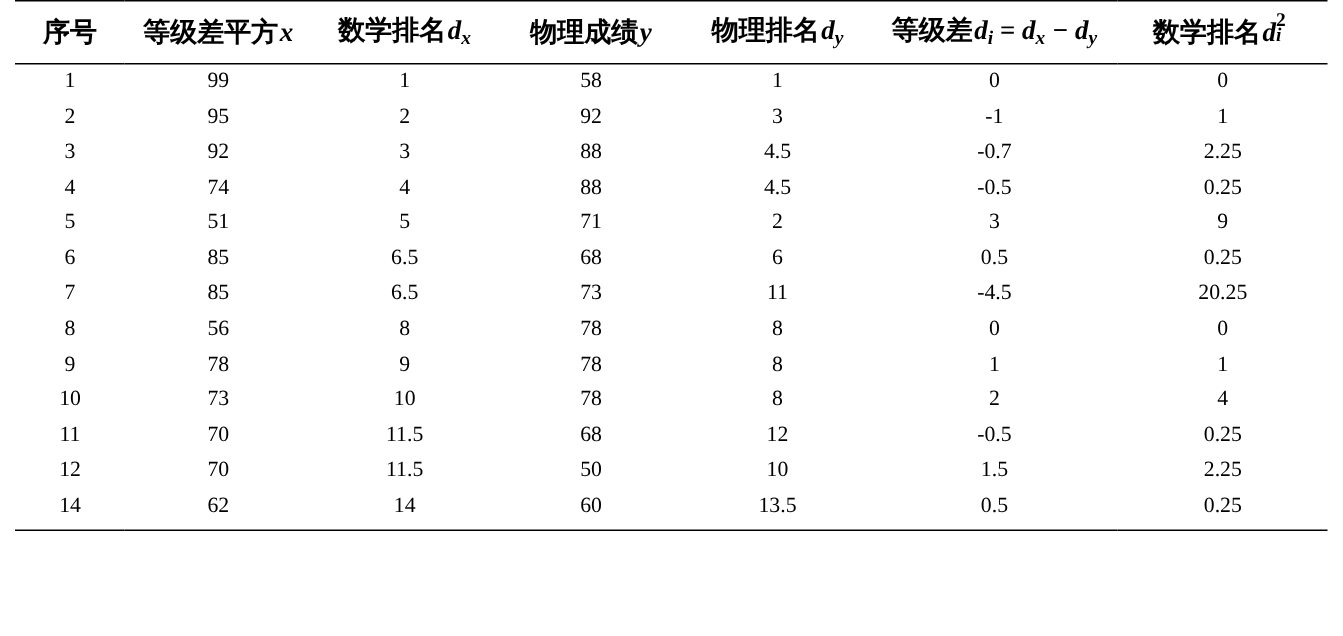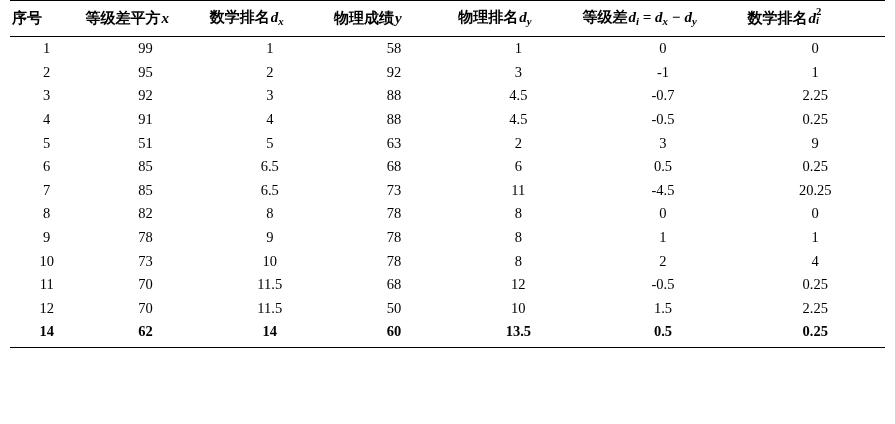--- a/index.html
+++ b/index.html
@@ -18,38 +18,37 @@
     width: 895px;
     box-sizing: border-box;
     padding: 0 10px;
   }
   table.data-table {
     width: 875px;
     border-collapse: collapse;
     table-layout: fixed;
   }
   table.data-table thead tr.header-row th {
-    font-size: 15px;
+    font-size: 18px;
     font-weight: bold;
-    text-align: left;
+    text-align: center;
     padding: 7px 2px 8px 2px;
     border-top: 1.6px solid #000;
     border-bottom: 1.1px solid #000;
     white-space: nowrap;
   }
   table.data-table tbody td {
     font-size: 14.5px;
     text-align: center;
     padding: 3.3px 2px;
     white-space: nowrap;
   }
   table.data-table tbody tr.last-row td {
     border-bottom: 1.6px solid #000;
     padding-bottom: 7px;
-    font-weight: bold;
   }
   .col-0 { width: 8.2%; }
   .col-1 { width: 14.2%; }
   .col-2 { width: 14.2%; }
   .col-3 { width: 14.2%; }
   .col-4 { width: 14.2%; }
   .col-5 { width: 19.0%; }
   .col-6 { width: 16.0%; }
   .ital {
     font-style: italic;
@@ -124,32 +123,32 @@
         <td class="col-0">3</td>
         <td class="col-1">92</td>
         <td class="col-2">3</td>
         <td class="col-3">88</td>
         <td class="col-4">4.5</td>
         <td class="col-5">-0.7</td>
         <td class="col-6">2.25</td>
       </tr>
       <tr>
         <td class="col-0">4</td>
-        <td class="col-1">91</td>
+        <td class="col-1">74</td>
         <td class="col-2">4</td>
         <td class="col-3">88</td>
         <td class="col-4">4.5</td>
         <td class="col-5">-0.5</td>
         <td class="col-6">0.25</td>
       </tr>
       <tr>
         <td class="col-0">5</td>
         <td class="col-1">51</td>
         <td class="col-2">5</td>
-        <td class="col-3">63</td>
+        <td class="col-3">71</td>
         <td class="col-4">2</td>
         <td class="col-5">3</td>
         <td class="col-6">9</td>
       </tr>
       <tr>
         <td class="col-0">6</td>
         <td class="col-1">85</td>
         <td class="col-2">6.5</td>
         <td class="col-3">68</td>
         <td class="col-4">6</td>
@@ -160,21 +159,21 @@
         <td class="col-0">7</td>
         <td class="col-1">85</td>
         <td class="col-2">6.5</td>
         <td class="col-3">73</td>
         <td class="col-4">11</td>
         <td class="col-5">-4.5</td>
         <td class="col-6">20.25</td>
       </tr>
       <tr>
         <td class="col-0">8</td>
-        <td class="col-1">82</td>
+        <td class="col-1">56</td>
         <td class="col-2">8</td>
         <td class="col-3">78</td>
         <td class="col-4">8</td>
         <td class="col-5">0</td>
         <td class="col-6">0</td>
       </tr>
       <tr>
         <td class="col-0">9</td>
         <td class="col-1">78</td>
         <td class="col-2">9</td>

